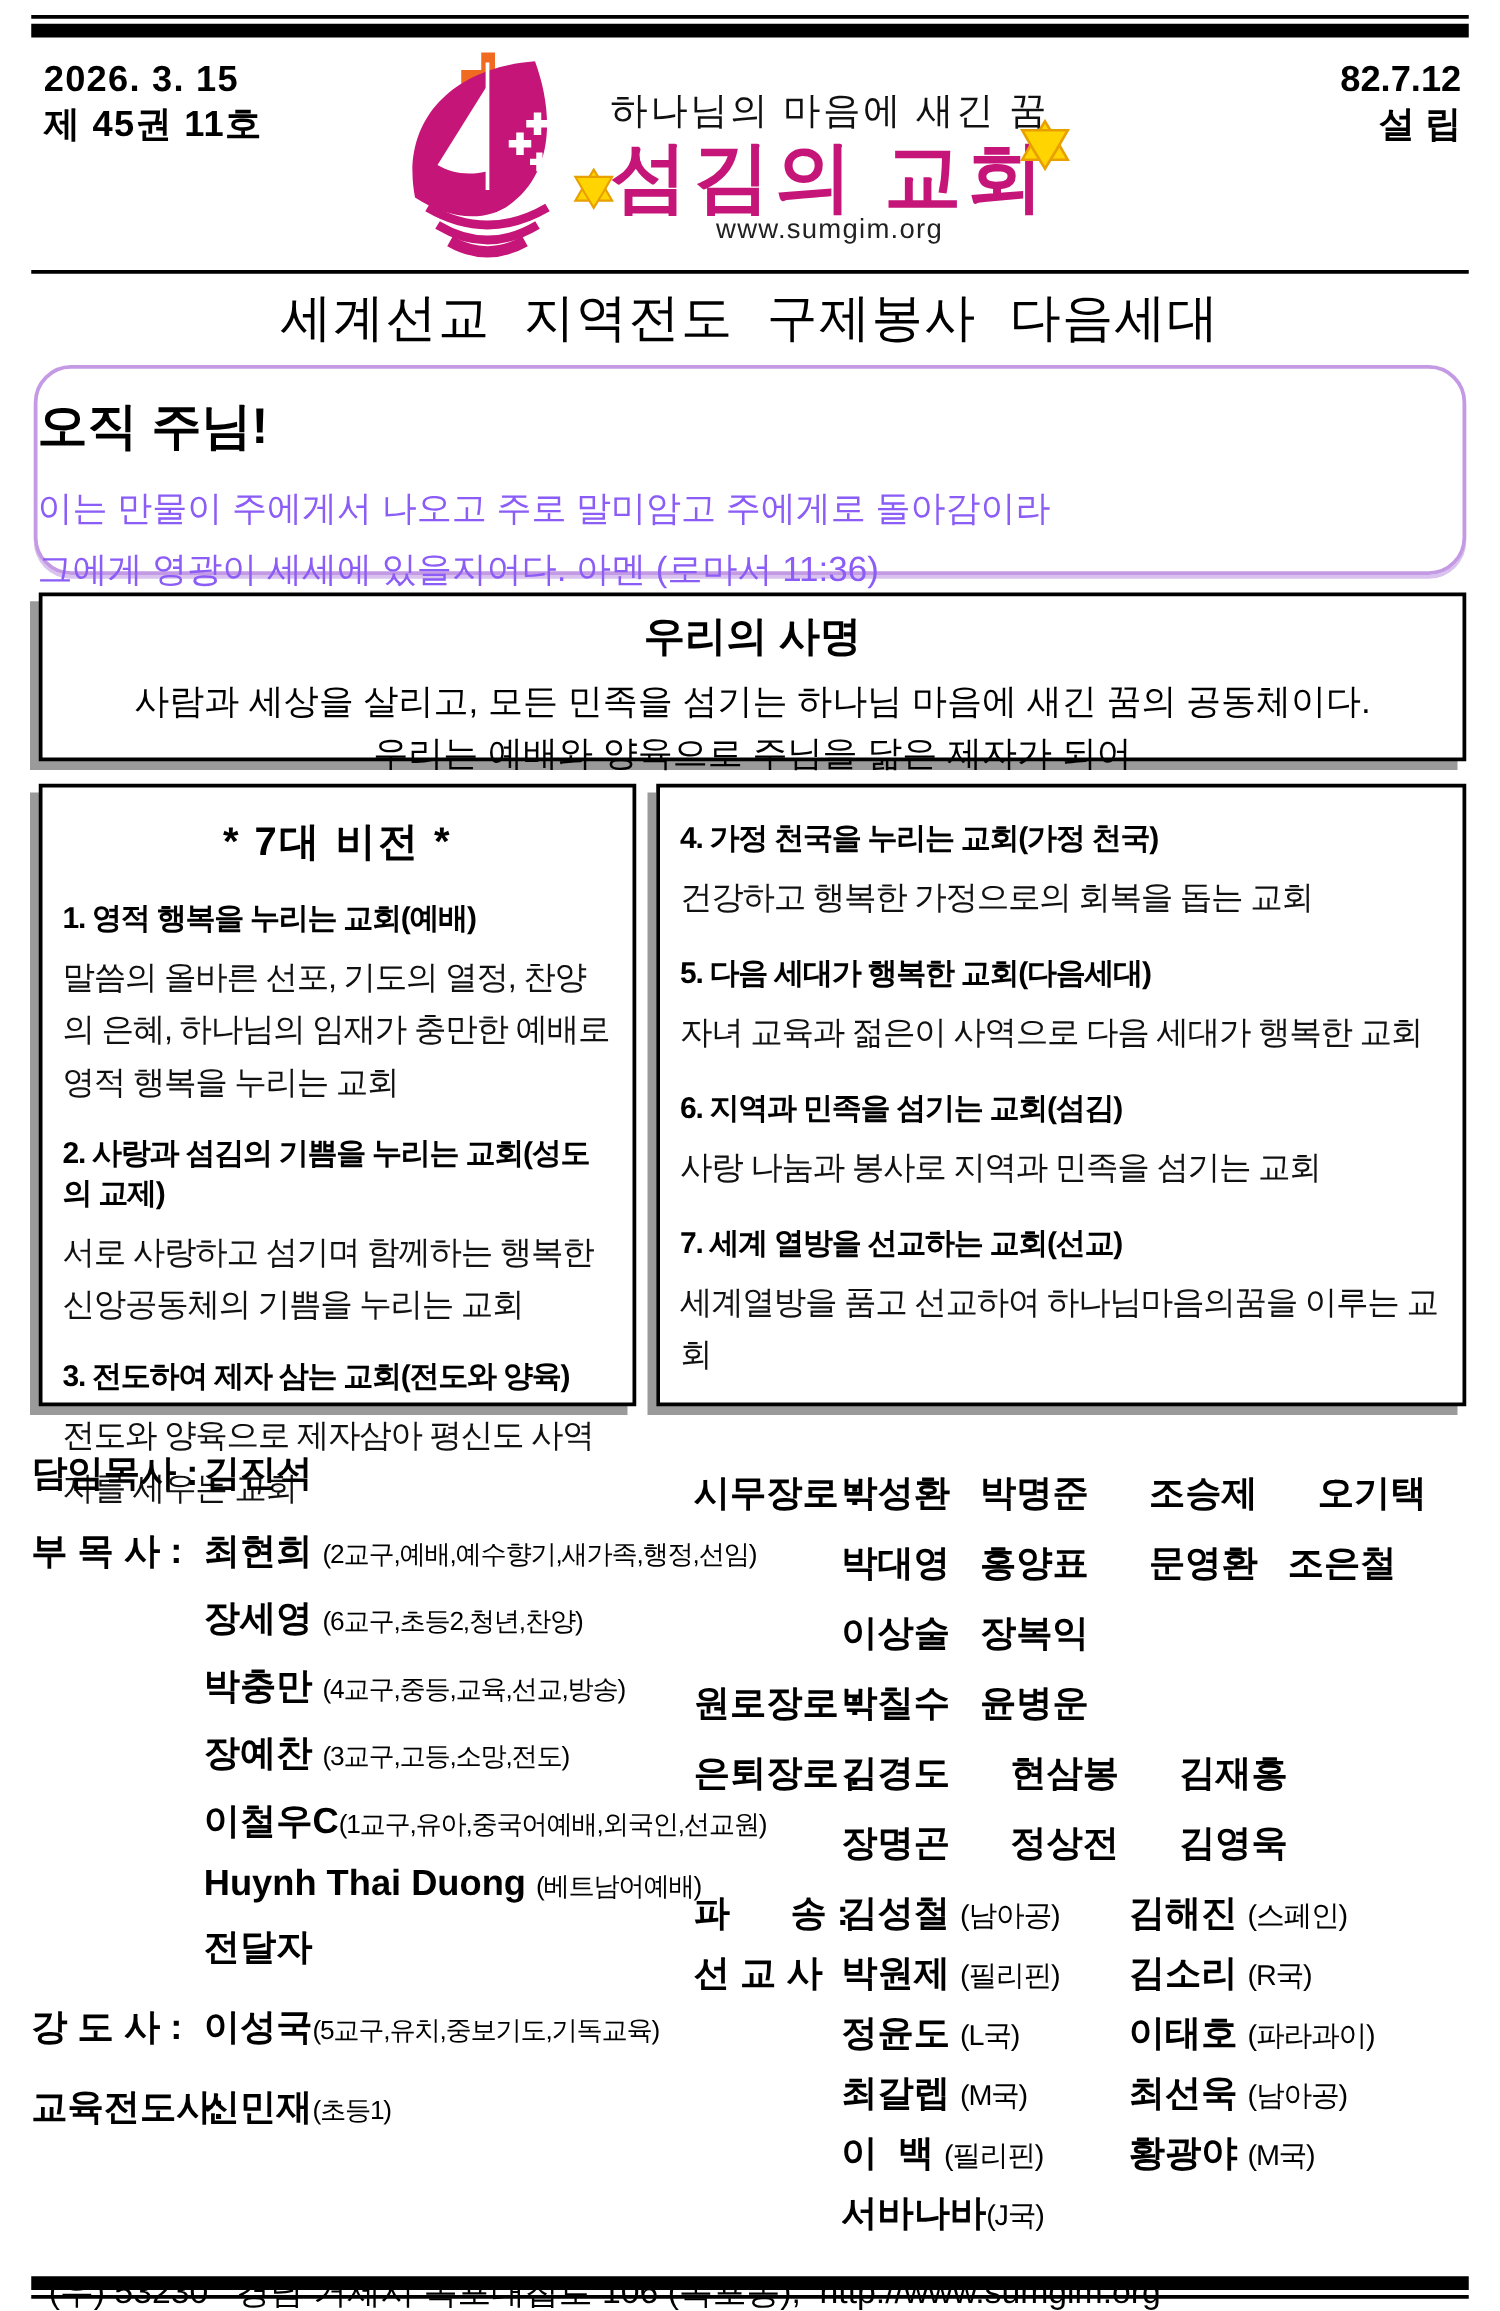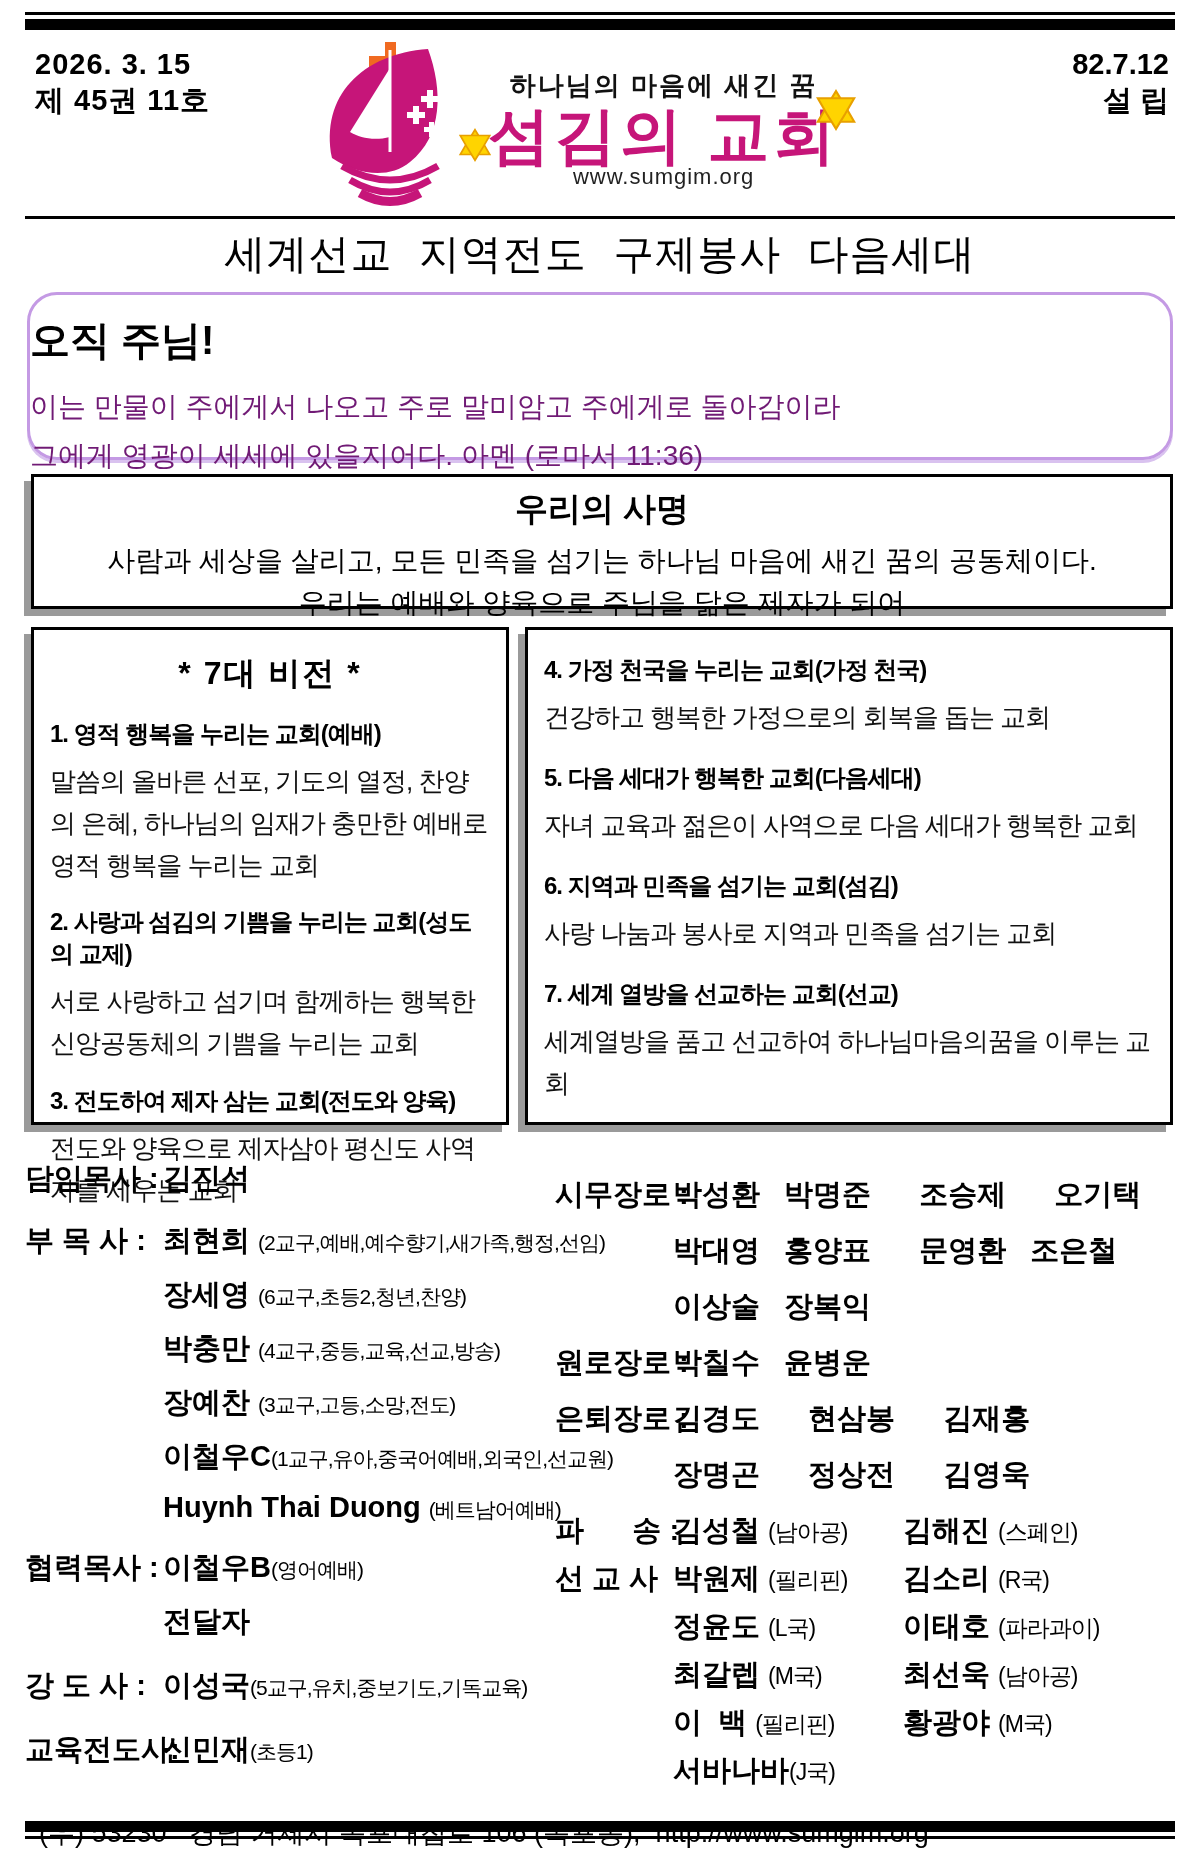--- a/index.html
+++ b/index.html
@@ -18,21 +18,21 @@
   .top-rules .rule-thin{margin-bottom:4px;}
   .bottom-rules{position:absolute;left:25px;right:25px;bottom:10px;}
   .bottom-rules .rule-thick{margin-bottom:4px;}
 
   
   .header{position:relative;height:178px;margin-top:6px;}
   .issue{position:absolute;left:10px;top:10px;font-weight:bold;font-size:29px;line-height:1.25;letter-spacing:1px;}
   .founded{position:absolute;right:6px;top:10px;font-weight:bold;font-size:29px;line-height:1.25;text-align:right;}
   .logo-wrap{position:absolute;left:285px;top:4px;display:flex;align-items:flex-start;}
   .logo-text{position:relative;margin-left:18px;padding-top:28px;text-align:center;}
-  .logo-slogan{font-size:26px;font-weight:bold;color:#111;letter-spacing:2px;}
+  .logo-slogan{font-size:30px;font-weight:normal;color:#111;letter-spacing:2px;}
   .logo-name{font-size:62px;font-weight:bold;color:#c61579;letter-spacing:4px;line-height:1.05;position:relative;display:inline-block;}
   .logo-url{font-size:22px;color:#222;text-align:center;margin-top:-4px;letter-spacing:1px;}
   .star{position:absolute;}
   .star-big{right:-18px;top:-14px;}
   .star-small{left:-30px;bottom:6px;}
 
   .divider{height:3px;background:#000;margin-top:2px;}
 
   .main-title{
     text-align:center;font-size:41px;font-weight:normal;
@@ -40,21 +40,21 @@
   }
 
   
   .verse-box{
     border:3px solid #c49ae4;border-radius:30px;
     box-shadow:0 3px 0 #d9c2ef;
     margin:2px 2px 0 2px;height:168px;
     text-align:left;box-sizing:border-box;padding-top:18px;
   }
   .verse-title{font-size:40px;font-weight:bold;margin-bottom:14px;}
-  .verse-line{font-size:28px;line-height:1.75;color:#701a75;}
+  .verse-line{font-size:28px;line-height:1.75;color:#8b5cf6;}
 
   
   .mission-box{
     border:3px solid #000;
     box-shadow:-7px 7px 0 #9a9a9a;
     margin:14px 2px 0 6px;height:135px;
     text-align:center;box-sizing:border-box;padding-top:10px;
   }
   .mission-title{font-size:33px;font-weight:bold;margin-bottom:8px;}
   .mission-line{font-size:28px;line-height:1.5;}
@@ -239,25 +239,20 @@
       </div>
       <div class="s-line indent-l">
         <span class="s-name">이철우C</span>
         <span class="s-detail">(1교구,유아,중국어예배,외국인,선교원)</span>
       </div>
       <div class="s-line indent-l">
         <span class="s-name">Huynh Thai Duong </span>
         <span class="s-detail">(베트남어예배)</span>
       </div>
 
-      <div class="s-line mt-lg">
-        <span class="s-label">협력목사 : </span>
-        <span class="s-name">이철우B</span>
-        <span class="s-detail">(영어예배)</span>
-      </div>
       <div class="s-line indent-l mb-lg">
         <span class="s-name">전달자</span>
       </div>
 
       <div class="s-line mt-lg mb-lg">
         <span class="s-label">강 도 사 : </span>
         <span class="s-name">이성국</span>
         <span class="s-detail">(5교구,유치,중보기도,기독교육)</span>
       </div>
 

